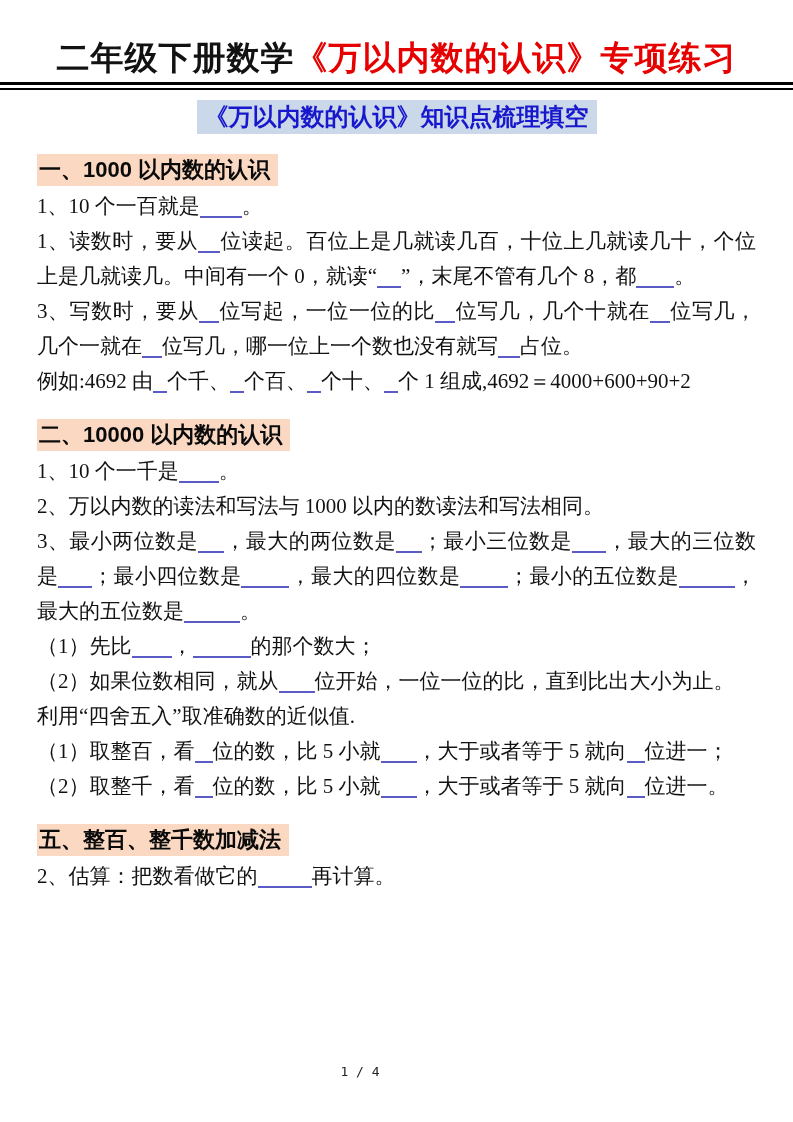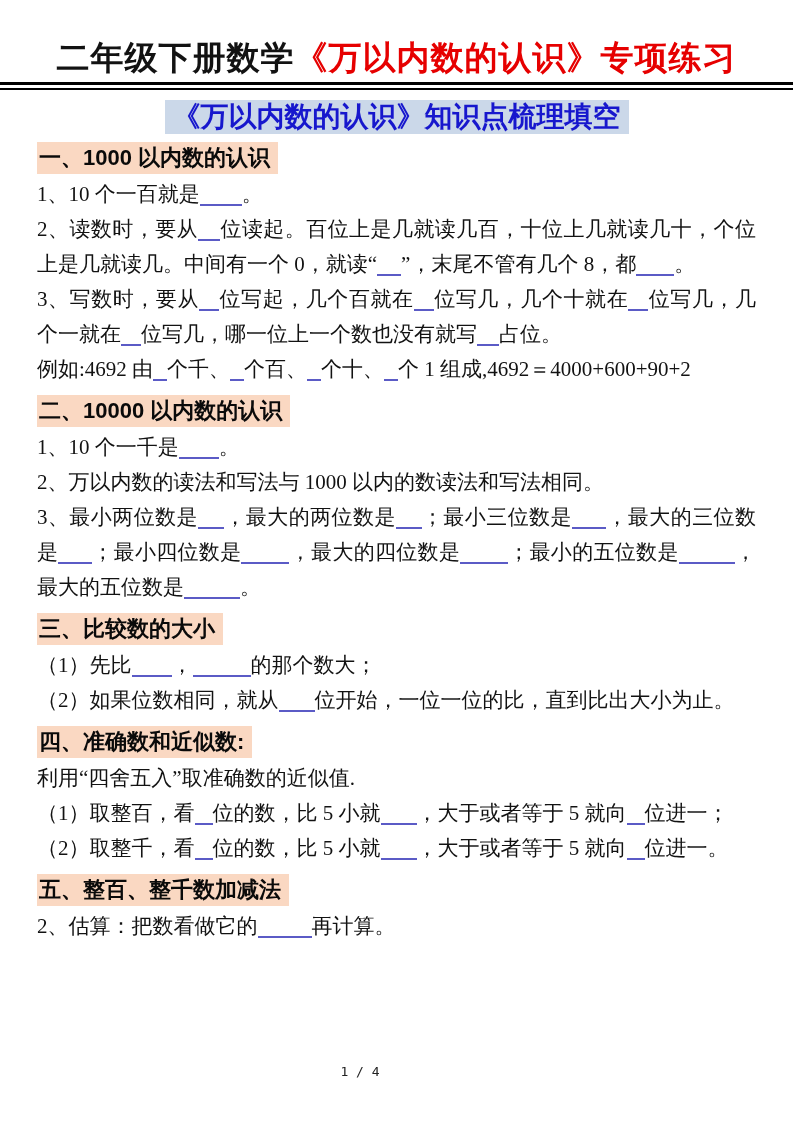--- a/index.html
+++ b/index.html
@@ -17,26 +17,26 @@
   }
   .title .t-red{color:var(--title-red);}
   .title-rule{
     margin:3px -37px 0 -37px;height:3px;
     border-top:3px solid #000;border-bottom:2px solid #000;
   }
   .subtitle-row{text-align:center;margin:10px 0 6px 0;}
   .subtitle{
     display:inline-block;background:var(--subtitle-bg);color:var(--subtitle-blue);
     font-family:"Liberation Sans","DejaVu Sans",sans-serif;font-weight:bold;
-    font-size:28px;line-height:30px;padding:2px 8px;
+    font-size:24px;line-height:30px;padding:2px 8px;
   }
 
   
   .content{margin-top:4px;}
-  .heading-row{margin:8px 0 0 0;line-height:35px;}
+  .heading-row{margin:20px 0 0 0;line-height:35px;}
   .section-heading{
     display:inline-block;background:var(--heading-bg);
     font-family:"Liberation Sans","DejaVu Sans",sans-serif;font-weight:bold;
     font-size:22px;line-height:30px;padding:1px 8px 1px 2px;color:#0a0a0a;
   }
   .line{
     font-size:21px;line-height:35px;margin:0;text-align:justify;
     word-break:break-all;
   }
   .blank{
@@ -60,31 +60,29 @@
 
   <div class="title-rule"></div>
 
   <div class="subtitle-row">
     <span class="subtitle">《万以内数的认识》知识点梳理填空</span>
   </div>
 
   <div class="content" id="content">
       <div class="heading-row"><span class="section-heading">一、1000 以内数的认识</span></div>
       <p class="line"><span>1、10 个一百就是</span><span class="blank" style="width: 42px;"></span><span>。</span></p>
-      <p class="line"><span>2、读数时，要从</span><span class="blank" style="width: 22px;"></span><span>位读起。百位上是几就读几百，十位上几就读几十，个位上是几就读几。中间有一个 0，就读“</span><span class="blank" style="width: 24px;"></span><span>”，末尾不管有几个 8，都</span><span class="blank" style="width: 38px;"></span><span>。</span></p>
-      <p class="line"><span>3、写数时，要从</span><span class="blank" style="width: 20px;"></span><span>位写起，几个百就在</span><span class="blank" style="width: 20px;"></span><span>位写几，几个十就在</span><span class="blank" style="width: 20px;"></span><span>位写几，几个一就在</span><span class="blank" style="width: 20px;"></span><span>位写几，哪一位上一个数也没有就写</span><span class="blank" style="width: 22px;"></span><span>占位。</span></p>
+      <p class="line"><span>1、读数时，要从</span><span class="blank" style="width: 22px;"></span><span>位读起。百位上是几就读几百，十位上几就读几十，个位上是几就读几。中间有一个 0，就读“</span><span class="blank" style="width: 24px;"></span><span>”，末尾不管有几个 8，都</span><span class="blank" style="width: 38px;"></span><span>。</span></p>
+      <p class="line"><span>3、写数时，要从</span><span class="blank" style="width: 20px;"></span><span>位写起，一位一位的比</span><span class="blank" style="width: 20px;"></span><span>位写几，几个十就在</span><span class="blank" style="width: 20px;"></span><span>位写几，几个一就在</span><span class="blank" style="width: 20px;"></span><span>位写几，哪一位上一个数也没有就写</span><span class="blank" style="width: 22px;"></span><span>占位。</span></p>
       <p class="line"><span>例如:4692 由</span><span class="blank" style="width: 14px;"></span><span>个千、</span><span class="blank" style="width: 14px;"></span><span>个百、</span><span class="blank" style="width: 14px;"></span><span>个十、</span><span class="blank" style="width: 14px;"></span><span>个 1 组成,4692＝4000+600+90+2</span></p>
       <div class="heading-row"><span class="section-heading">二、10000 以内数的认识</span></div>
       <p class="line"><span>1、10 个一千是</span><span class="blank" style="width: 40px;"></span><span>。</span></p>
       <p class="line"><span>2、万以内数的读法和写法与 1000 以内的数读法和写法相同。</span></p>
       <p class="line"><span>3、最小两位数是</span><span class="blank" style="width: 26px;"></span><span>，最大的两位数是</span><span class="blank" style="width: 26px;"></span><span>；最小三位数是</span><span class="blank" style="width: 34px;"></span><span>，最大的三位数是</span><span class="blank" style="width: 34px;"></span><span>；最小四位数是</span><span class="blank" style="width: 48px;"></span><span>，最大的四位数是</span><span class="blank" style="width: 48px;"></span><span>；最小的五位数是</span><span class="blank" style="width: 56px;"></span><span>，最大的五位数是</span><span class="blank" style="width: 56px;"></span><span>。</span></p>
-      <div class="heading-row"><span class="section-heading">三、比较数的大小</span></div>
       <p class="line"><span>（1）先比</span><span class="blank" style="width: 40px;"></span><span>，</span><span class="blank" style="width: 58px;"></span><span>的那个数大；</span></p>
       <p class="line"><span>（2）如果位数相同，就从</span><span class="blank" style="width: 36px;"></span><span>位开始，一位一位的比，直到比出大小为止。</span></p>
-      <div class="heading-row"><span class="section-heading">四、准确数和近似数:</span></div>
       <p class="line"><span>利用“四舍五入”取准确数的近似值.</span></p>
       <p class="line"><span>（1）取整百，看</span><span class="blank" style="width: 18px;"></span><span>位的数，比 5 小就</span><span class="blank" style="width: 36px;"></span><span>，大于或者等于 5 就向</span><span class="blank" style="width: 18px;"></span><span>位进一；</span></p>
       <p class="line"><span>（2）取整千，看</span><span class="blank" style="width: 18px;"></span><span>位的数，比 5 小就</span><span class="blank" style="width: 36px;"></span><span>，大于或者等于 5 就向</span><span class="blank" style="width: 18px;"></span><span>位进一。</span></p>
       <div class="heading-row"><span class="section-heading">五、整百、整千数加减法</span></div>
       <p class="line"><span>2、估算：把数看做它的</span><span class="blank" style="width: 54px;"></span><span>再计算。</span></p>
     </div>
 
   <div class="footer">1 / 4</div>
 
 </div>

